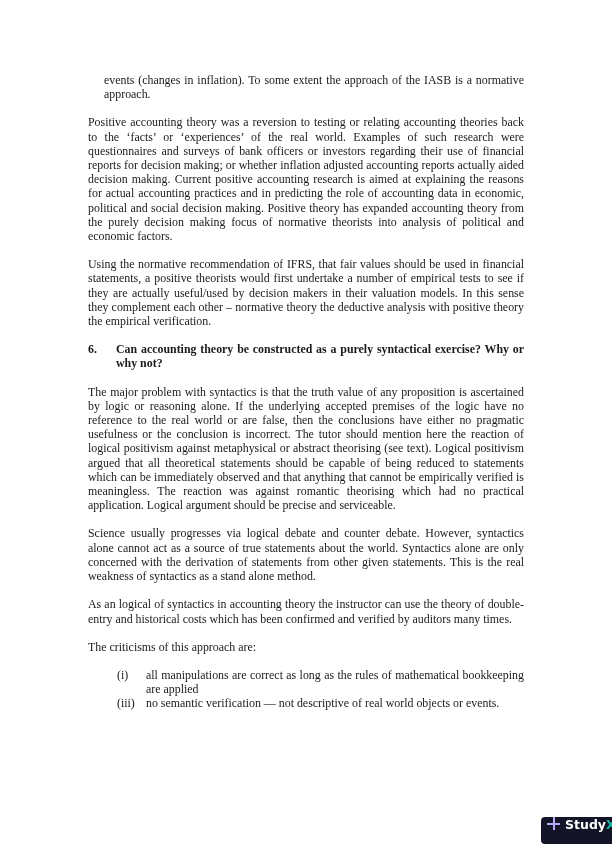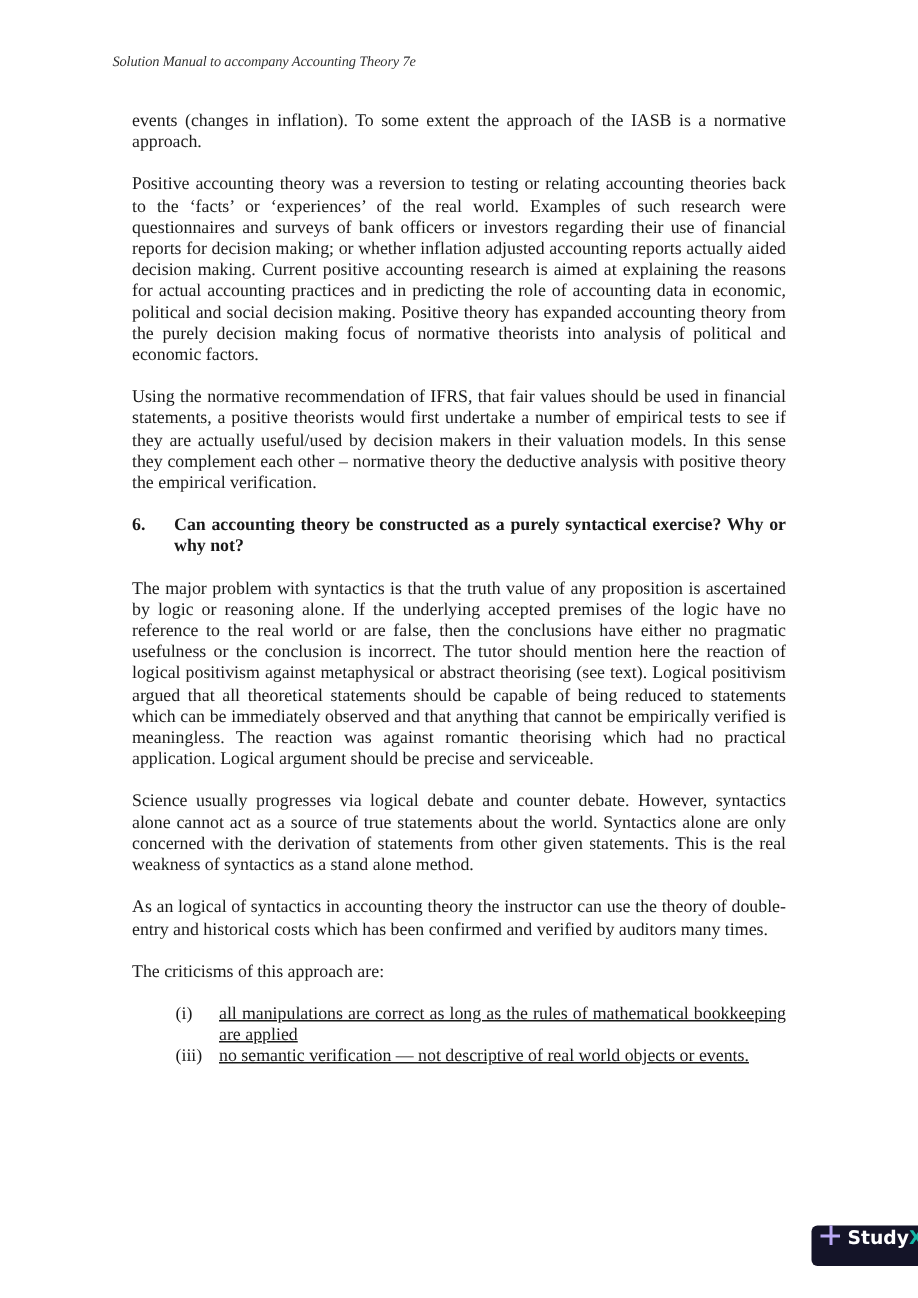--- a/index.html
+++ b/index.html
@@ -34,21 +34,21 @@
       left: 88px;
       top: 73px;
       width: 436px;
       font-size: 11.9px;
       line-height: 14.2px;
     }
     .para {
       margin: 0 0 14px 0;
       text-align: justify;
     }
-    .para.first { margin-bottom: 14px; }
+    .para.first { margin-bottom: 14px; margin-left: 16px; }
     .question {
       display: flex;
       font-weight: bold;
       margin: 0 0 14px 0;
     }
     .question .qnum {
       flex: 0 0 28px;
     }
     .question .qtext {
       flex: 1;
@@ -63,21 +63,20 @@
     .list li {
       display: flex;
       text-align: justify;
     }
     .list .roman {
       flex: 0 0 29px;
     }
     .list .item-text {
       flex: 1;
       text-align: justify;
-      text-decoration: underline;
     }
     .badge {
       position: absolute;
       left: 505px;
       top: 817px;
       width: 86px;
       height: 27px;
       background: #141428;
       border-radius: 4px;
       display: flex;
@@ -102,21 +101,20 @@
     .badge .plus::before { left: 6px; top: 0; width: 1.5px; height: 13px; }
     .badge .plus::after { top: 6px; left: 0; height: 1.5px; width: 13px; }
     .badge .b1 { color: #ffffff; }
     .badge .b2 { color: #14b8a6; }
   </style>
 </head>
 <body>
 
 <div class="page">
 
-  <div class="running-header">Solution Manual to accompany Accounting Theory 7e</div>
 
   <div class="content">
 
     <p class="para first">events (changes in inflation).  To some extent the approach of the IASB is a normative approach.</p>
 
     <p class="para">Positive accounting theory was a reversion to testing or relating accounting theories back to the ‘facts’ or ‘experiences’ of the real world. Examples of such research were questionnaires and surveys of bank officers or investors regarding their use of financial reports for decision making; or whether inflation adjusted accounting reports actually aided decision making. Current positive accounting research is aimed at explaining the reasons for actual accounting practices and in predicting the role of accounting data in economic, political and social decision making. Positive theory has expanded accounting theory from the purely decision making focus of normative theorists into analysis of political and economic factors.</p>
 
     <p class="para">Using the normative recommendation of IFRS, that fair values should be used in financial statements, a positive theorists would first undertake a number of empirical tests to see if they are actually useful/used by decision makers in their valuation models. In this sense they complement each other – normative theory the deductive analysis with positive theory the empirical verification.</p>
 
     <div class="question">

